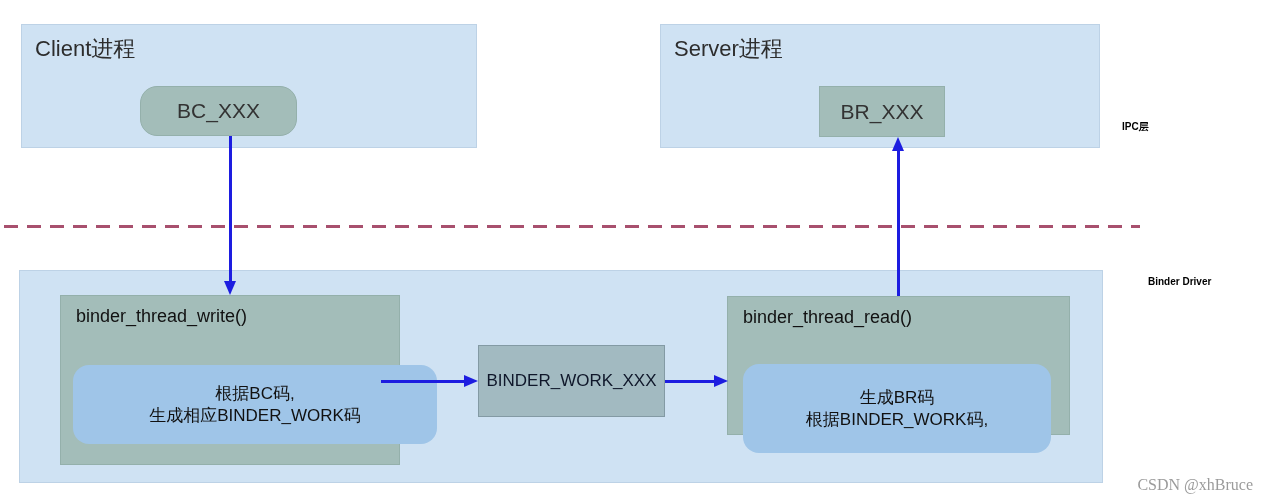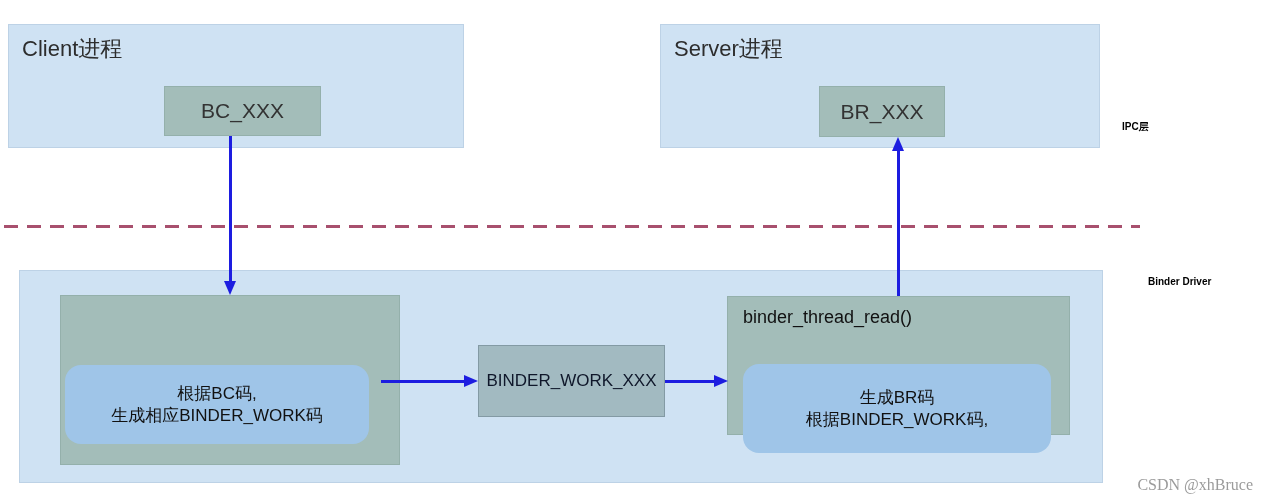--- a/index.html
+++ b/index.html
@@ -14,49 +14,49 @@
     --dash-red:#a8506e;
     --text-dark:#212121;
     --watermark-gray:#9b9b9b;
   }
   *{margin:0;padding:0;box-sizing:border-box;}
   body{background:#ffffff;font-family:"Liberation Sans","DejaVu Sans",sans-serif;}
   .canvas{position:relative;width:1269px;height:500px;background:#ffffff;overflow:hidden;}
 
   
   .process-box{position:absolute;background:var(--container-blue);border:1px solid var(--container-border);}
-  .client-box{left:8px;top:24px;width:456px;height:124px;}
+  .client-box{left:21px;top:24px;width:456px;height:124px;}
   .server-box{left:660px;top:24px;width:440px;height:124px;padding-left:38px;}
   .driver-box{left:19px;top:270px;width:1084px;height:213px;}
   .process-title{position:absolute;left:13px;top:9px;font-size:22px;color:#2d2d2d;}
 
   
   .code-box{position:absolute;background:var(--box-teal);border:1px solid var(--box-teal-border);
             display:flex;align-items:center;justify-content:center;font-size:21px;color:#333;}
-  .bc-box{left:164px;top:86px;width:157px;height:50px;}
+  .bc-box{left:140px;top:86px;width:157px;height:50px;border-radius:17px;}
   .br-box{left:819px;top:86px;width:126px;height:51px;}
 
   
   .layer-label{position:absolute;font-size:10px;font-weight:bold;color:#000;}
   .ipc-label{left:1122px;top:120px;}
   .driver-label{left:1148px;top:276px;}
 
   
   .dashed-line{position:absolute;left:4px;top:225px;width:1136px;height:3px;
     background:repeating-linear-gradient(90deg,var(--dash-red) 0 14px,transparent 14px 23px);}
 
   
   .func-box{position:absolute;background:var(--box-teal);border:1px solid var(--box-teal-border);}
   .write-box{left:60px;top:295px;width:340px;height:170px;}
   .read-box{left:727px;top:296px;width:343px;height:139px;}
   .func-title{position:absolute;left:15px;top:10px;font-size:18px;color:#111;}
   .note-box{position:absolute;background:var(--inner-blue);border-radius:16px;
             display:flex;align-items:center;justify-content:center;text-align:center;
             font-size:17px;line-height:22px;color:#111;}
-  .write-note{left:4px;top:69px;width:304px;height:79px;}
+  .write-note{left:12px;top:69px;width:364px;height:79px;}
   .read-note{left:15px;top:67px;width:308px;height:89px;}
 
   
   .work-box{position:absolute;left:478px;top:345px;width:187px;height:72px;
             background:var(--work-fill);border:1px solid var(--work-border);
             display:flex;align-items:center;justify-content:center;font-size:17px;color:#0f172a;}
 
   
   .arrow-line{position:absolute;background:var(--arrow-blue);}
   .arrow-head{position:absolute;width:0;height:0;}
@@ -91,20 +91,21 @@
   </div>
 
   <div class="layer-label ipc-label">IPC层</div>
   <div class="layer-label driver-label">Binder Driver</div>
 
   <div class="dashed-line"></div>
 
   <div class="process-box driver-box"></div>
 
   <div class="func-box write-box">
+    <div class="func-title">binder_thread_write()</div>
     <div class="note-box write-note">
       <div>
         <div>根据BC码,</div>
         <div>生成相应BINDER_WORK码</div>
       </div>
     </div>
   </div>
 
   <div class="work-box">
     <span>BINDER_WORK_XXX</span>

